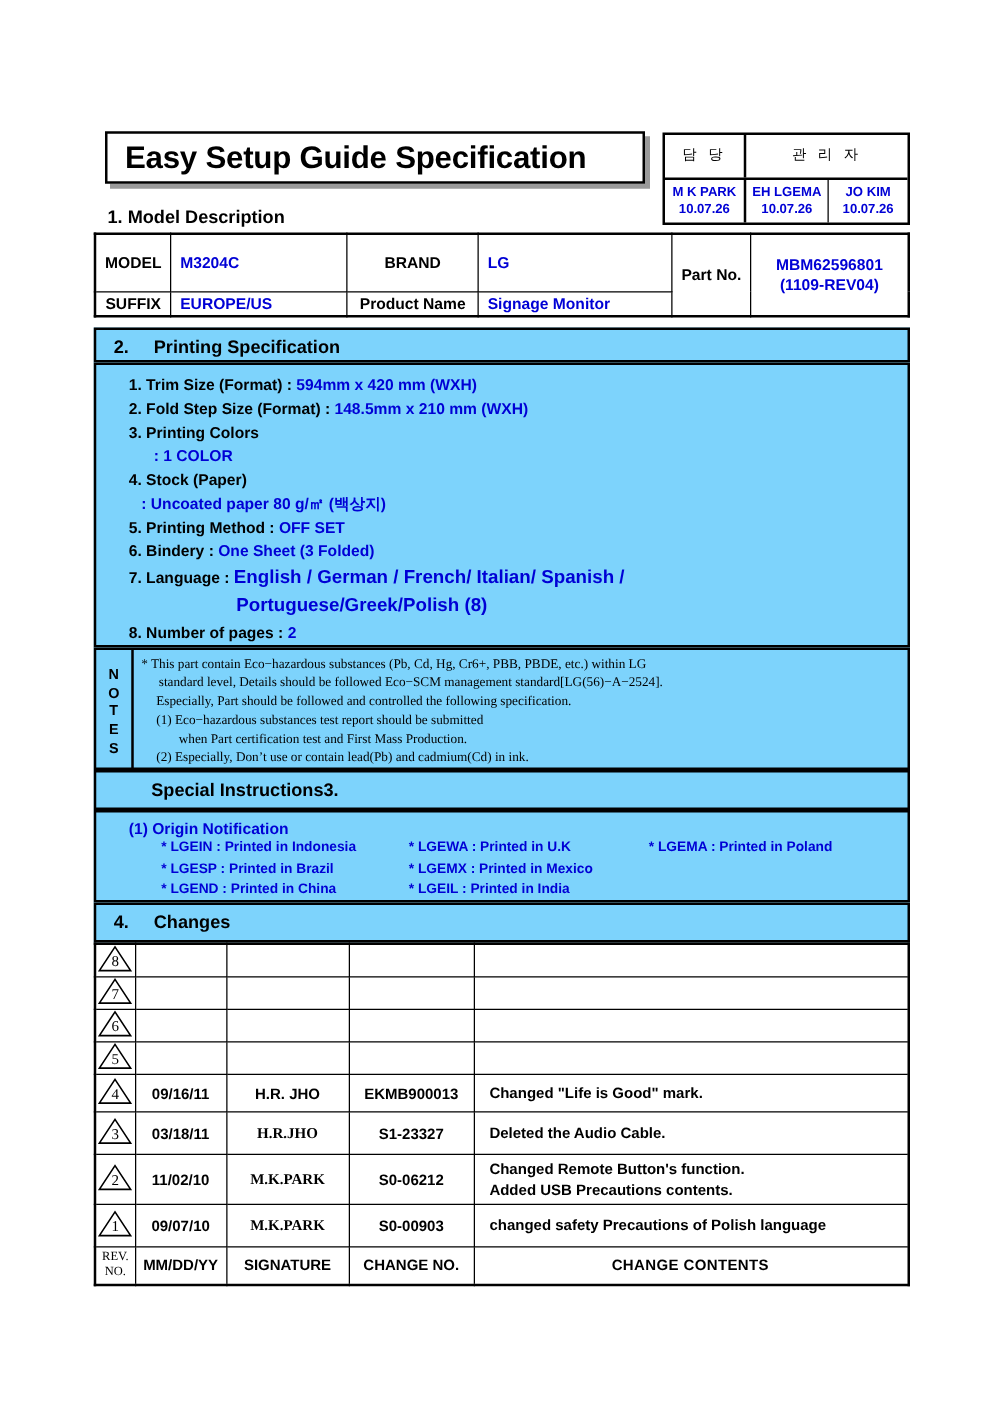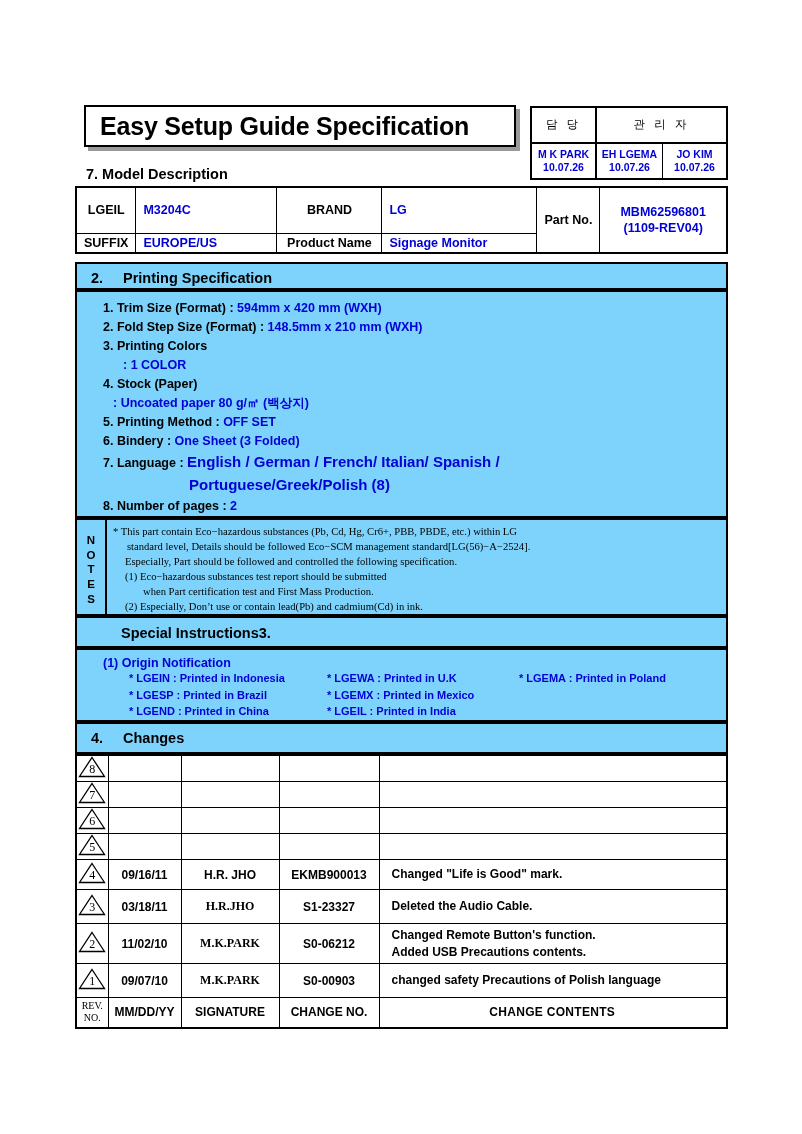--- a/index.html
+++ b/index.html
@@ -210,26 +210,26 @@
         <div>EH LGEMA</div>
         <div>10.07.26</div>
       </div>
       <div class="ap-cell ap-sig c3">
         <div>JO KIM</div>
         <div>10.07.26</div>
       </div>
     </div>
   </div>
 
-  <div class="sec-label-1">7.  Model Description</div>
+  <div class="sec-label-1">1.  Model Description</div>
 
   <table class="model-table">
     <tbody>
         <tr class="row-model">
-      <td class="mt-key" style="width:55px">LGEIL</td>
+      <td class="mt-key" style="width:55px">MODEL</td>
       <td class="mt-val" style="width:141px">M3204C</td>
       <td class="mt-key" style="width:105px">BRAND</td>
       <td class="mt-val" style="width:155px">LG</td>
       <td class="partno-label" rowspan="2">Part No.</td>
       <td class="partno-val" rowspan="2">
         <div>MBM62596801</div>
         <div>(1109-REV04)</div>
       </td>
     </tr>
     <tr class="row-suffix">

